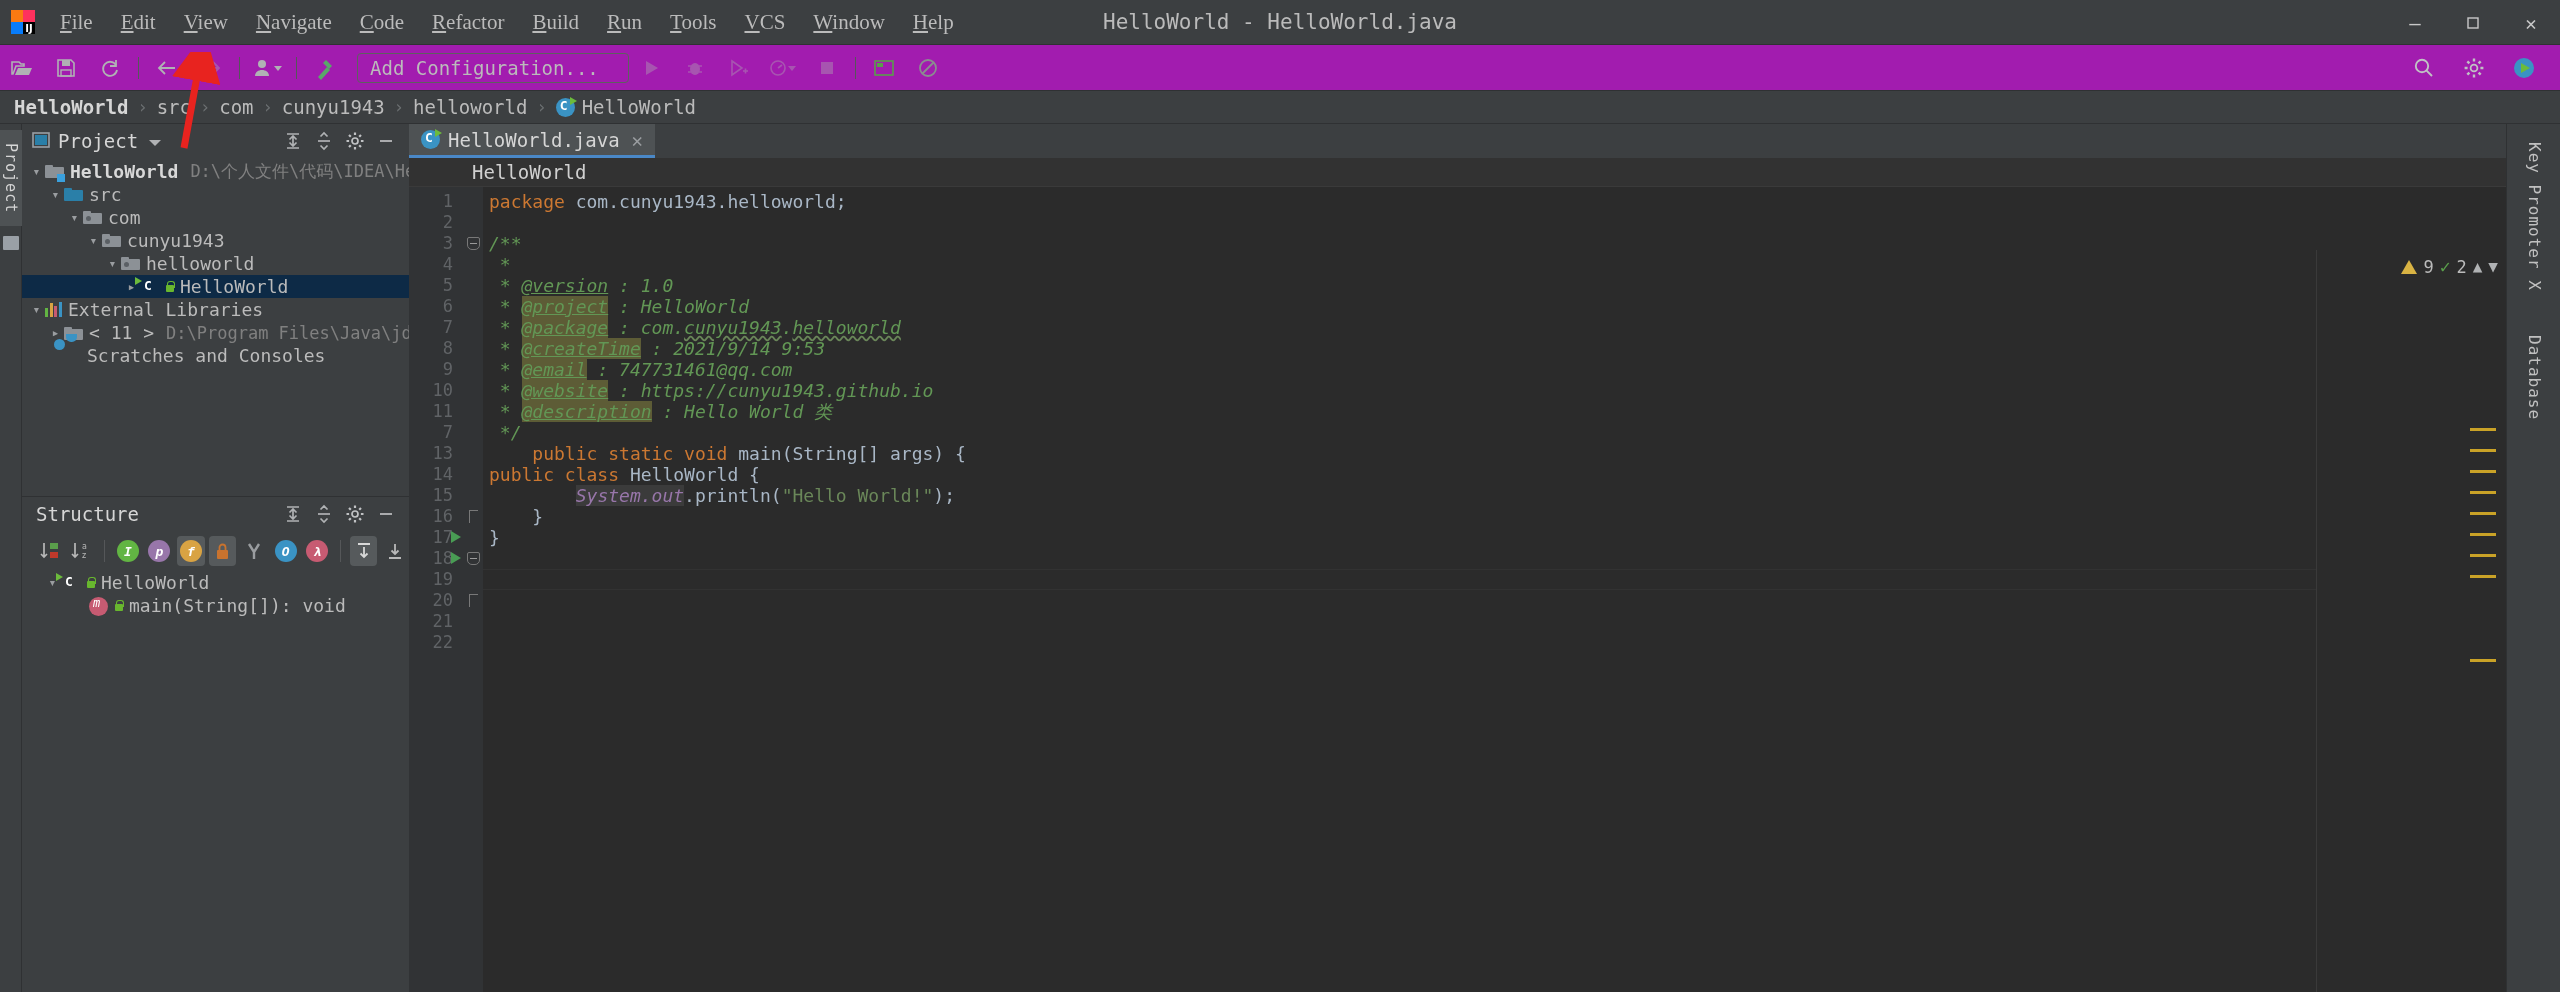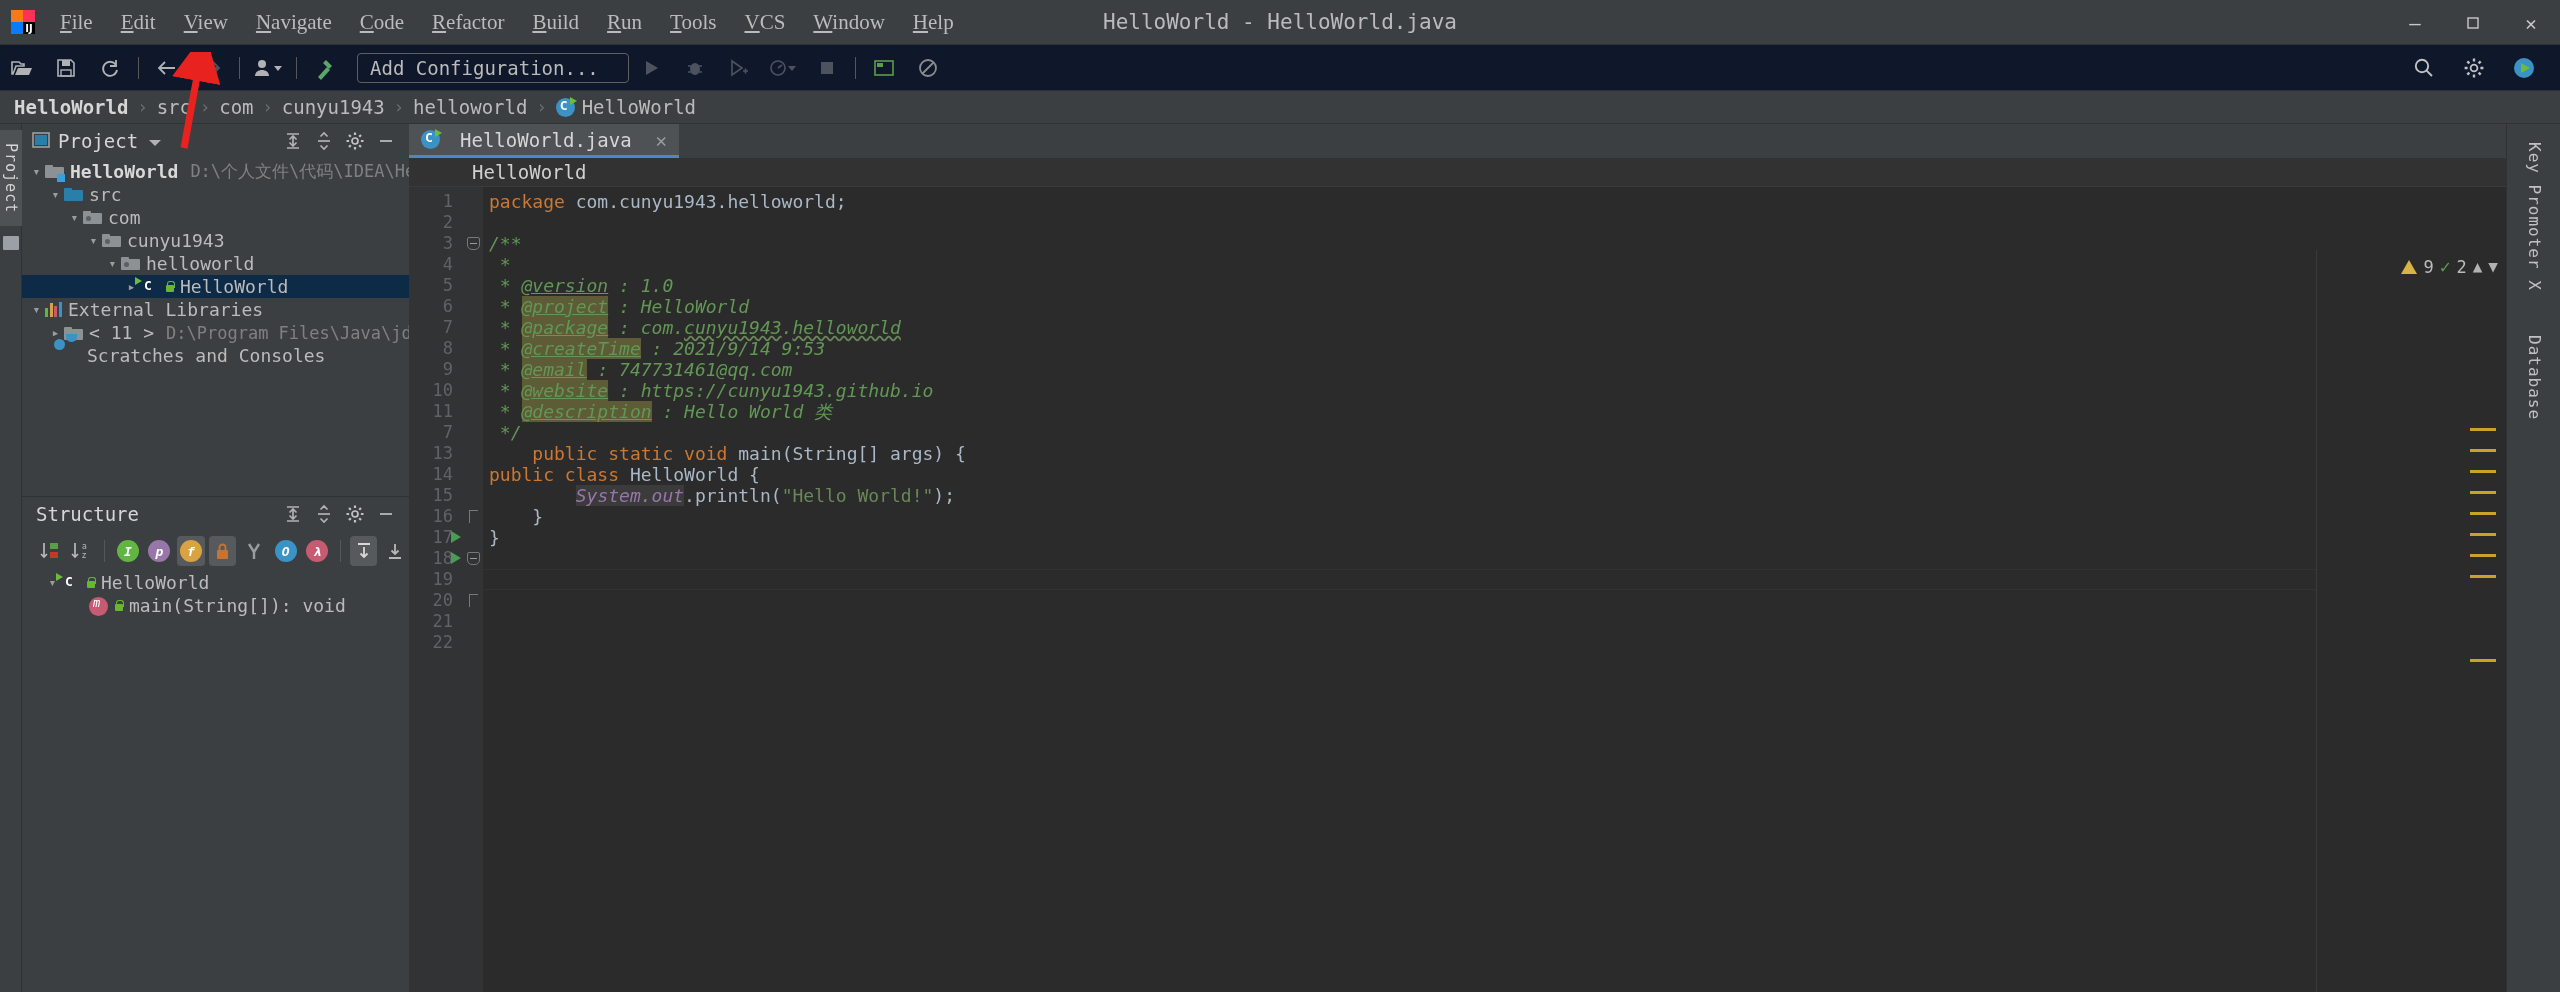--- a/index.html
+++ b/index.html
@@ -37,21 +37,21 @@
     display: flex; align-items: center; gap: 0px;
   }
   .win-btn {
     width: 58px; height: 45px; display: flex; align-items: center;
     justify-content: center; color: #c8c8c8; font-size: 19px;
   }
 
   
   #toolbar {
     position: absolute; left: 0; top: 45px; width: 2560px; height: 46px;
-    background: #0f172a; display: flex; align-items: center;
+    background: #a21caf; display: flex; align-items: center;
     border-bottom: 1px solid #2f3133;
   }
   .tb-icon {
     width: 34px; height: 32px; display: flex; align-items: center;
     justify-content: center; margin: 0 5px; color: #afb1b3;
   }
   .tb-sep { width: 1px; height: 22px; background: #555759; margin: 0 6px; }
   #add-config {
     height: 30px; min-width: 272px; border: 1px solid #5e6060; border-radius: 4px;
     color: #bbbbbb; font-size: 19px; display: flex; align-items: center;
@@ -179,21 +179,21 @@
   #editor-area {
     position: absolute; left: 409px; top: 124px; right: 54px; bottom: 0;
     background: #2b2b2b;
   }
   #tabbar {
     height: 34px; background: #3c3f41; display: flex; align-items: flex-start;
   }
   #file-tab {
     height: 34px; background: #4e5254; display: flex; align-items: center;
     padding: 0 12px; font-size: 19px; color: #d6d6d6; position: relative;
-    border-bottom: 3px solid #4a88c7; gap: 20px;
+    border-bottom: 3px solid #4a88c7; gap: 8px;
   }
   #file-tab .tab-close { color: #9a9da0; font-size: 19px; margin-left: 4px; }
   #sticky-head {
     height: 29px; background: #323232; color: #d0d0d0; font-size: 19px;
     display:flex; align-items:center; padding-left: 63px;
     border-bottom: 1px solid #3a3a3a;
   }
   #code-wrap { position: absolute; top: 63px; left: 0; right: 0; bottom: 0;
                display: flex; }
   #gutter {

